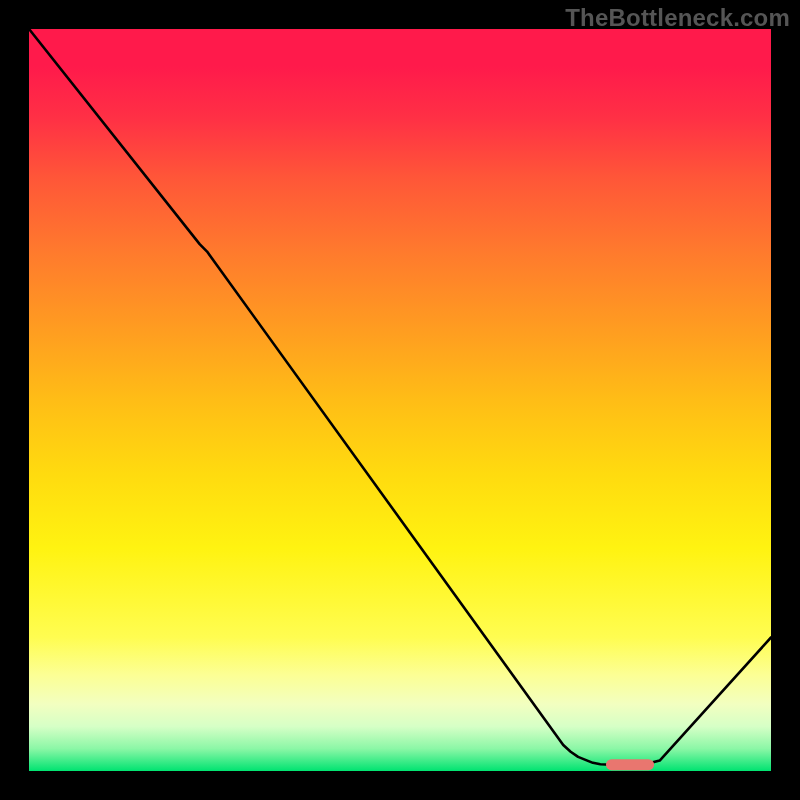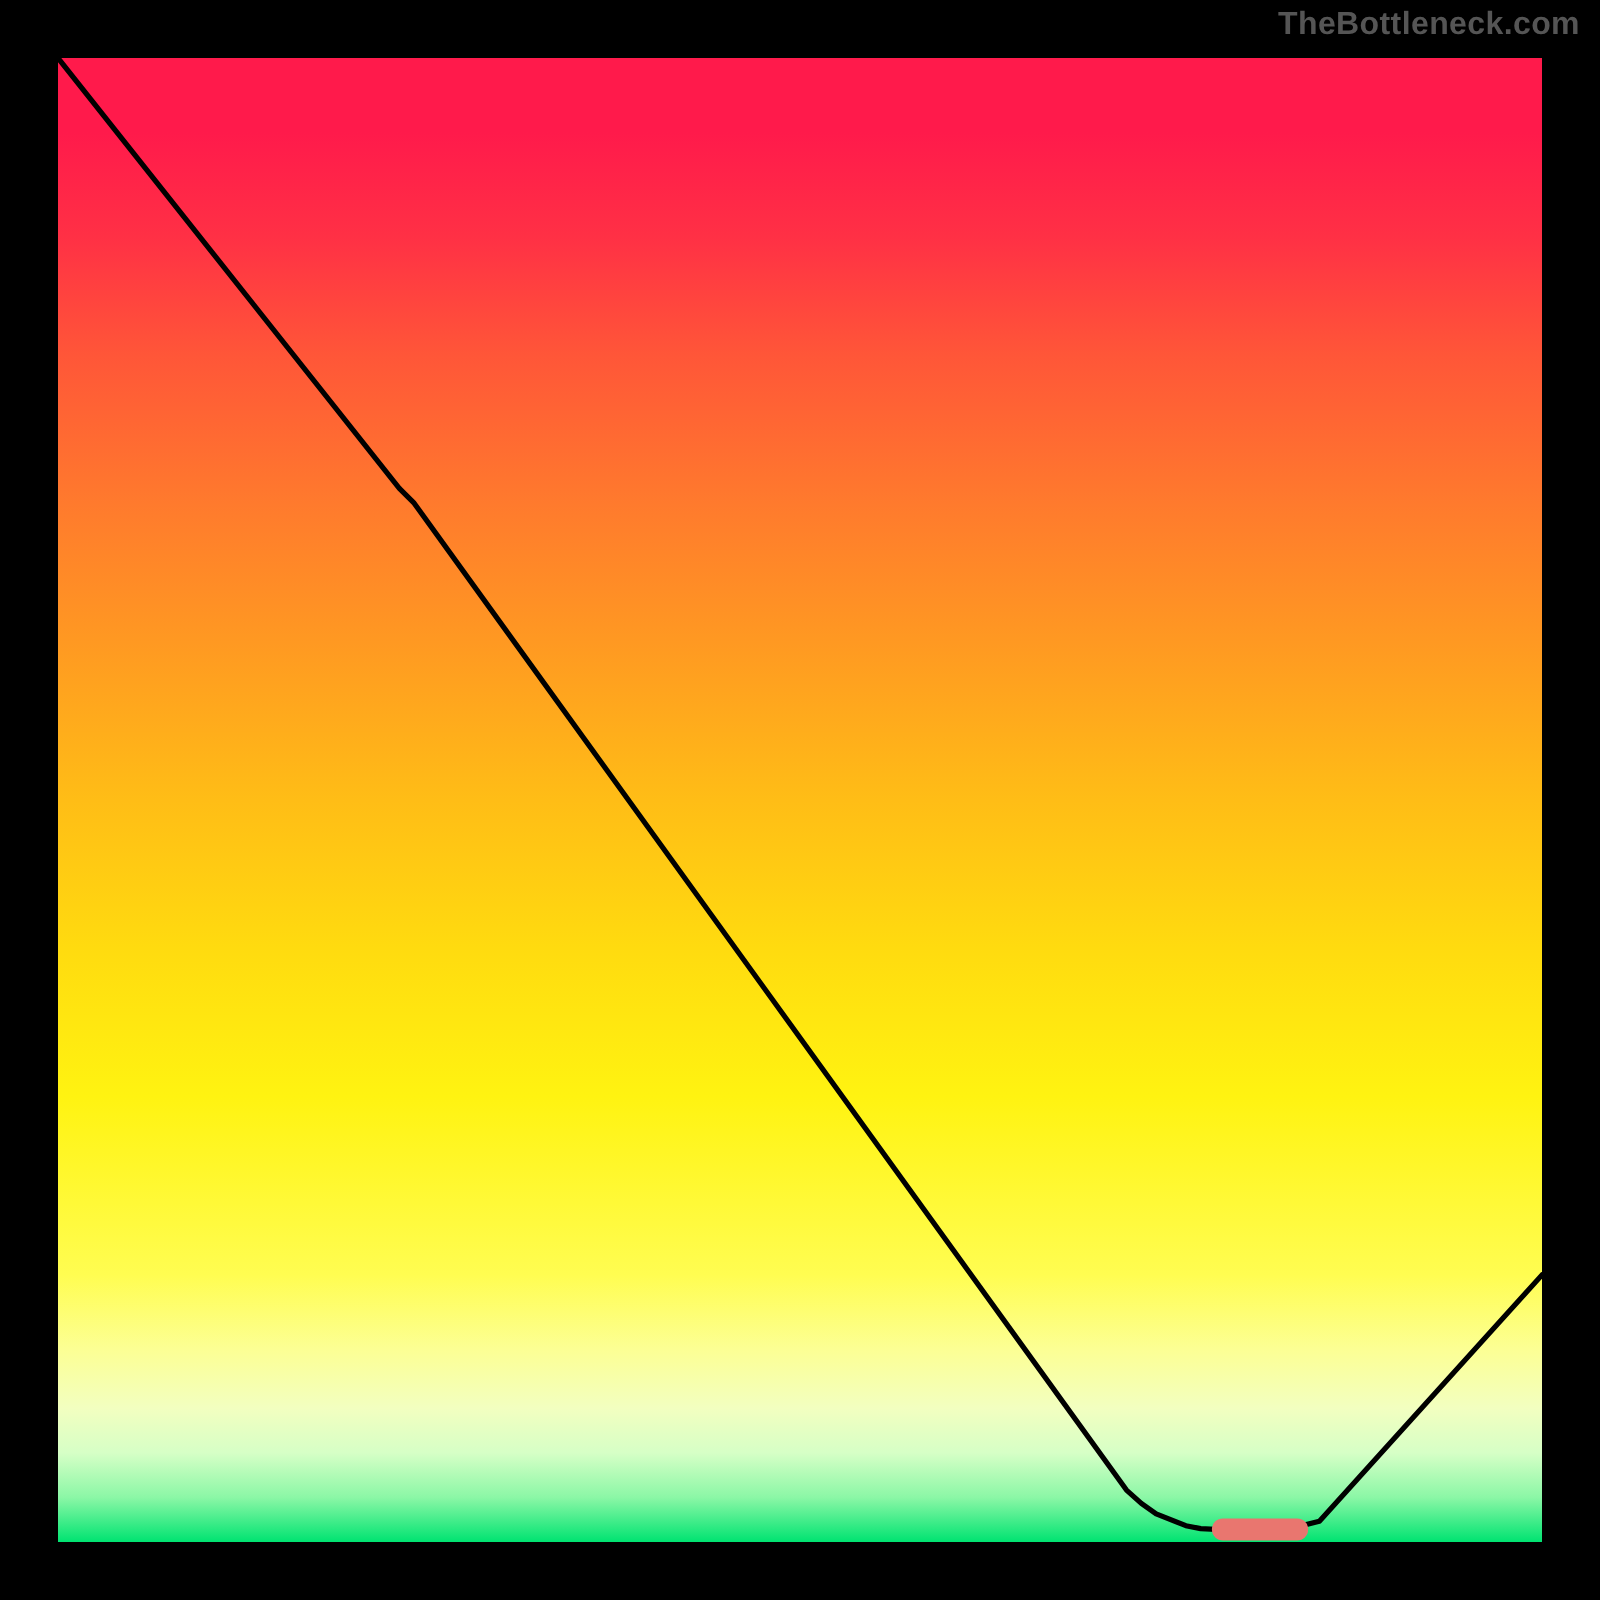--- a/index.html
+++ b/index.html
@@ -14,21 +14,21 @@
     position: relative;
     width: 800px;
     height: 800px;
     background: #000;
   }
   .watermark {
     position: absolute;
     top: 4px;
     right: 10px;
     color: #555;
-    font-size: 16px;
+    font-size: 24px;
     font-weight: bold;
     letter-spacing: 0.2px;
     z-index: 10;
   }
   .plot-area {
     position: absolute;
     left: 29px;
     top: 29px;
     width: 742px;   
     height: 742px;

